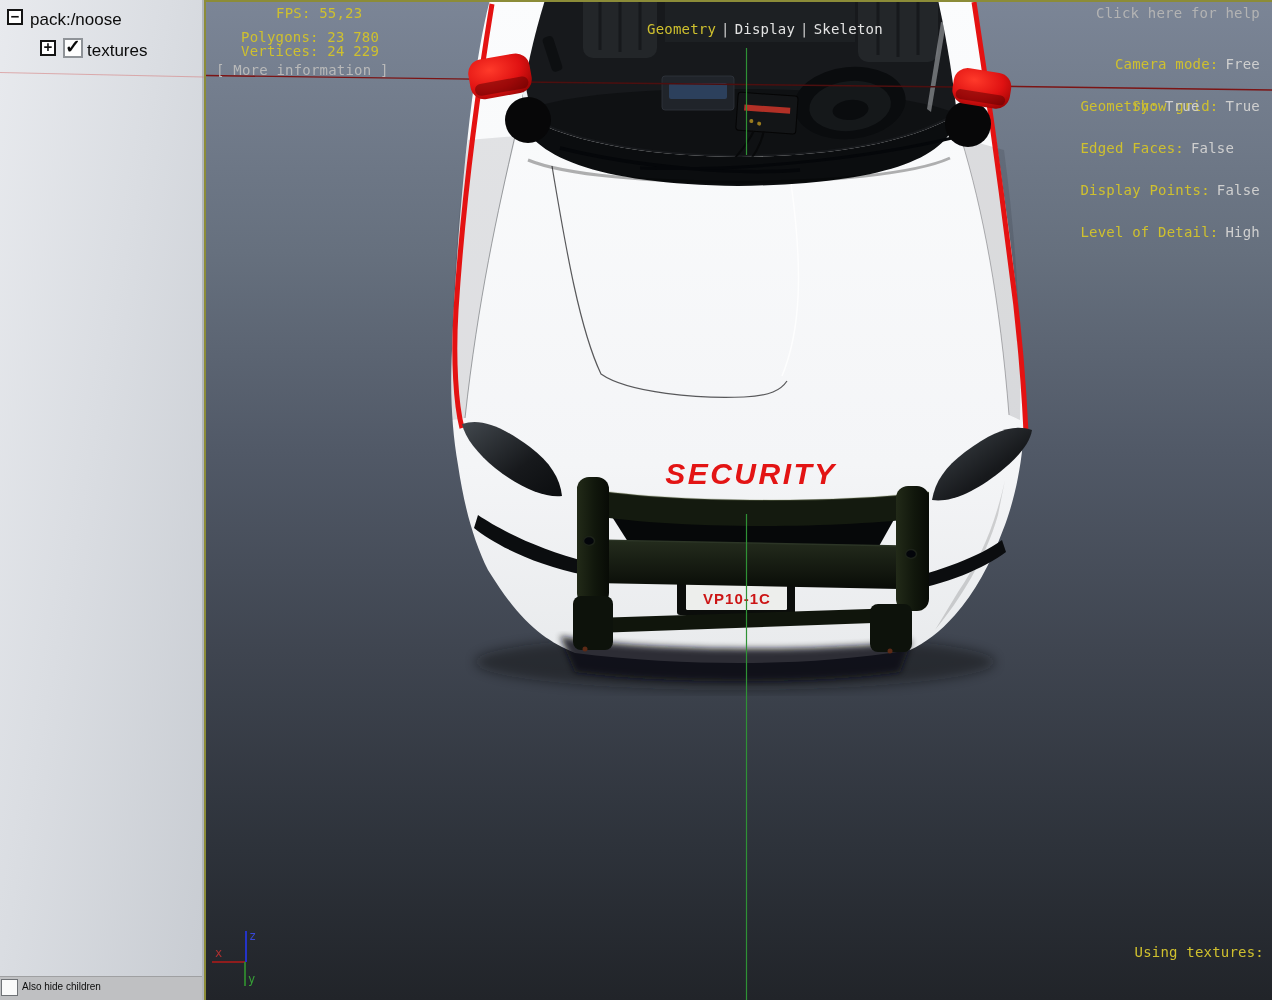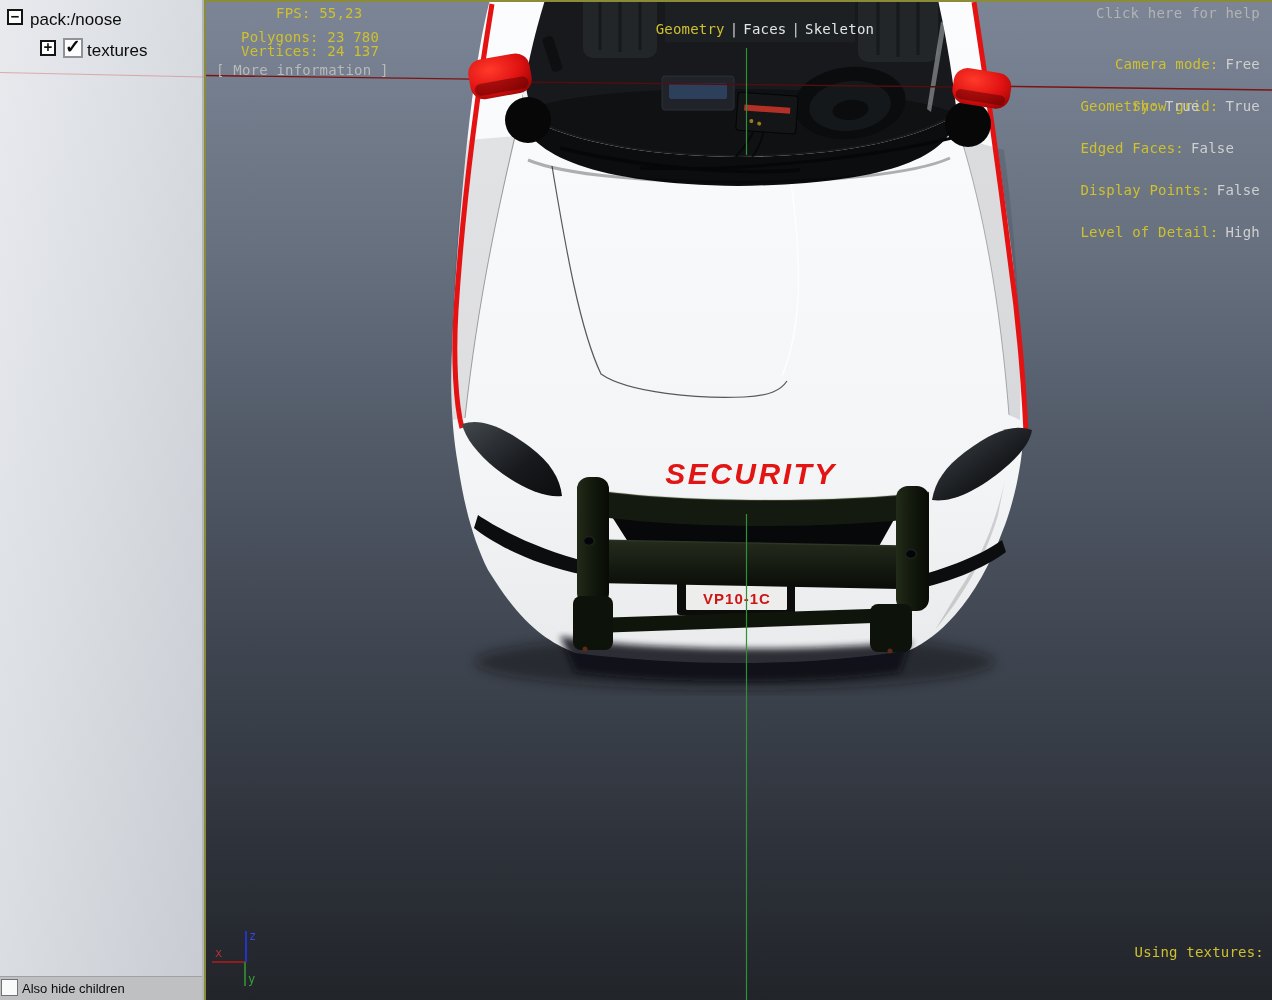--- a/index.html
+++ b/index.html
@@ -44,21 +44,21 @@
     position:absolute; top:4px; background:none; border:none; font-family:"Liberation Sans",sans-serif;
     font-size:13.5px; color:#0d0d0d; cursor:pointer; white-space:nowrap;
   }
   .btn-checkall{ left:16px; }
   .btn-uncheckall{ left:108px; }
   .hide-band{
     position:absolute; left:0; top:976px; width:202px; height:24px;
     background:#bfc0c2; border-top:1px solid #9fa0a2;
   }
   .cb-hide{ left:1px; top:2px; width:17px; height:17px; border:1px solid #6f7276; background:#fafafa; }
-  .hide-label{ position:absolute; left:22px; top:4px; font-size:13px; color:#0c0c0c; }
+  .hide-label{ position:absolute; left:22px; top:4px; font-size:10px; color:#0c0c0c; }
 
   
   .viewport{
     position:absolute; left:204px; top:0; width:1068px; height:1000px;
     border-left:2px solid var(--olive); border-top:2px solid var(--olive);
     background:linear-gradient(180deg,#7b8596 0%,#66707e 25%,#515967 45%,#3f4550 65%,#2d323a 85%,#212429 100%);
   }
   .scene{ position:absolute; left:0; top:0; width:1066px; height:998px; display:block; }
 
   .hud{ position:absolute; font-family:"DejaVu Sans Mono",monospace; font-size:14px;
@@ -275,25 +275,25 @@
         <line x1="246" y1="931" x2="246" y2="962" stroke="#2433c8" stroke-width="2"></line>
         <line x1="245" y1="962" x2="245" y2="986" stroke="#2e7e2e" stroke-width="2"></line>
         <text x="215" y="957" fill="#b03030">x</text>
         <text x="249" y="940" fill="#3747d6">z</text>
         <text x="248" y="983" fill="#37a037">y</text>
       </g>
     </svg>
 
     <div class="hud hud-fps">FPS: 55,23</div>
     <div class="hud hud-poly">Polygons: 23 780</div>
-    <div class="hud hud-vert">Vertices: 24 137</div>
+    <div class="hud hud-vert">Vertices: 24 229</div>
     <div class="hud hud-more">[ More information ]</div>
 
     <div class="hud hud-tabs">
-      <span class="tab active">Geometry</span><span class="sep">|</span><span class="tab">Faces</span><span class="sep">|</span><span class="tab">Skeleton</span>
+      <span class="tab active">Geometry</span><span class="sep">|</span><span class="tab">Display</span><span class="sep">|</span><span class="tab">Skeleton</span>
     </div>
 
     <div class="hud hud-help">Click here for help</div>
 
     <div class="hud hud-cam">
       <div class="row"><span class="lbl">Camera mode:</span><span class="val">Free</span></div>
       <div class="row"><span class="lbl">Show grid:</span><span class="val">True</span></div>
     </div>
 
     <div class="hud hud-rset">

